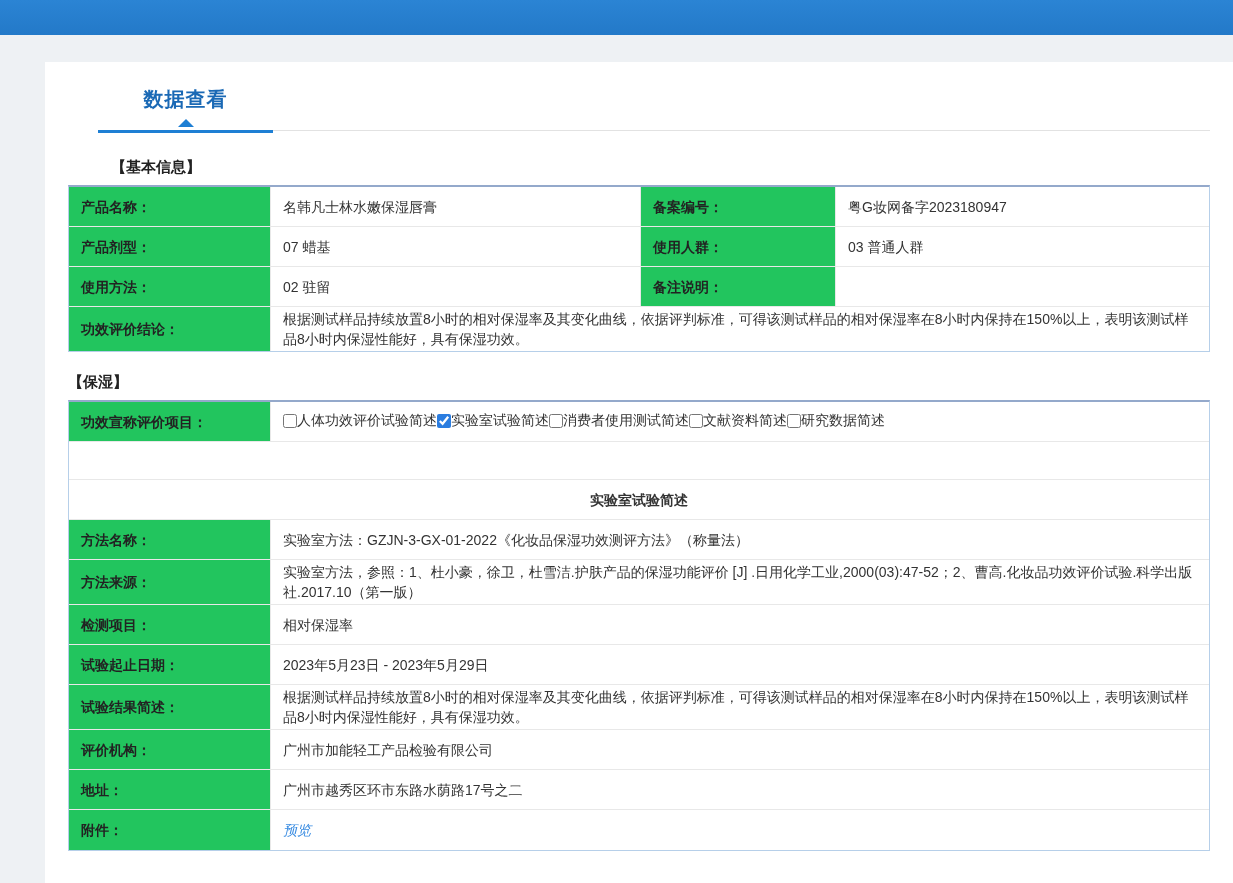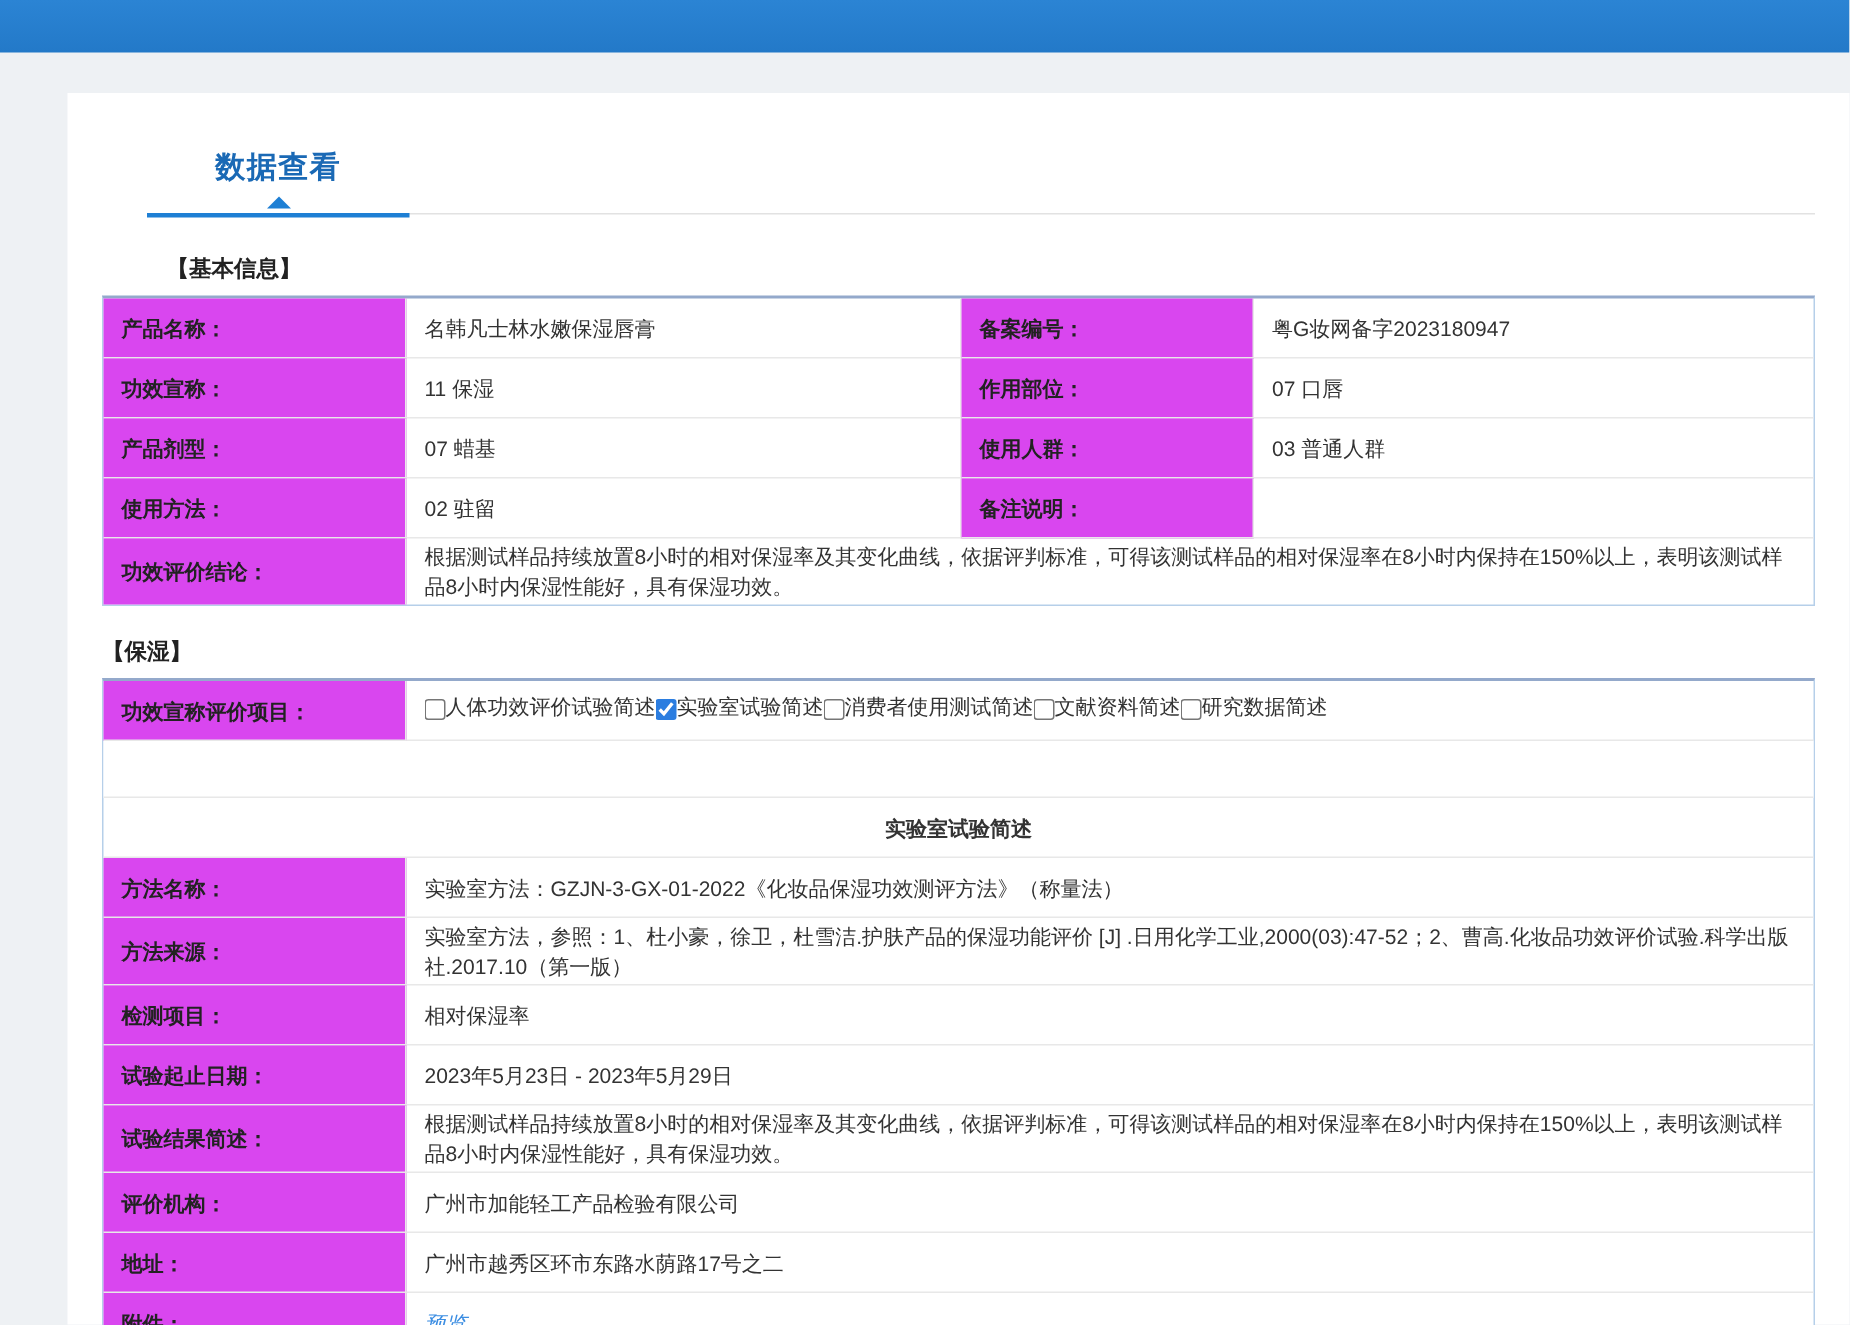--- a/index.html
+++ b/index.html
@@ -12,21 +12,21 @@
   
   .top-bar {
     width: 100%; height: 35px;
     background: linear-gradient(180deg, var(--topbar, #2b84d4) 0%, var(--topbar2, #2379c8) 100%);
   }
   
   .panel {
     position: absolute;
     left: 45px; top: 62px; right: 0; bottom: 0;
     background: #ffffff;
-    padding: 16px 23px 20px 23px;
+    padding: 4px 23px 20px 23px;
   }
   
   .tab-bar { position: relative; height: 67px; }
   .tab-line {
     position: absolute; left: 30px; right: 0; bottom: 2px;
     height: 1px; background: #e2e2e2;
   }
   .tab {
     position: absolute; left: 30px; bottom: 0;
     width: 175px; height: 65px;
@@ -70,21 +70,21 @@
     padding: 2px 12px;
     line-height: 20px;
     vertical-align: middle;
     border-bottom: 1px solid #e8e8e8;
     border-right: 1px solid #e8e8e8;
     word-break: break-all;
   }
   table.info-table td:last-child { border-right: none; }
   table.info-table tr:last-child td { border-bottom: none; }
   td.lbl {
-    background: #d946ef;
+    background: #22c55e;
     font-weight: bold; color: #222;
   }
   td.center-title { text-align: center; font-weight: bold; }
   tr.empty-row td { height: 38px; background: #fff; }
   
   .cb-group { display: inline-flex; flex-wrap: wrap; align-items: center; }
   .cb-item { display: inline-flex; align-items: center; cursor: pointer; }
   .cb-item input[type="checkbox"] {
     width: 14px; height: 14px; margin: 0;
     accent-color: var(--checkbox, #2b7de0);
@@ -125,26 +125,20 @@
           <col>
         </colgroup>
       <tbody>
           <tr>
         <td class="lbl">产品名称：</td>
         <td>名韩凡士林水嫩保湿唇膏</td>
         <td class="lbl">备案编号：</td>
         <td>粤G妆网备字2023180947</td>
       </tr>
       <tr>
-        <td class="lbl">功效宣称：</td>
-        <td>11 保湿</td>
-        <td class="lbl">作用部位：</td>
-        <td>07 口唇</td>
-      </tr>
-      <tr>
         <td class="lbl">产品剂型：</td>
         <td>07 蜡基</td>
         <td class="lbl">使用人群：</td>
         <td>03 普通人群</td>
       </tr>
       <tr>
         <td class="lbl">使用方法：</td>
         <td>02 驻留</td>
         <td class="lbl">备注说明：</td>
         <td></td>

